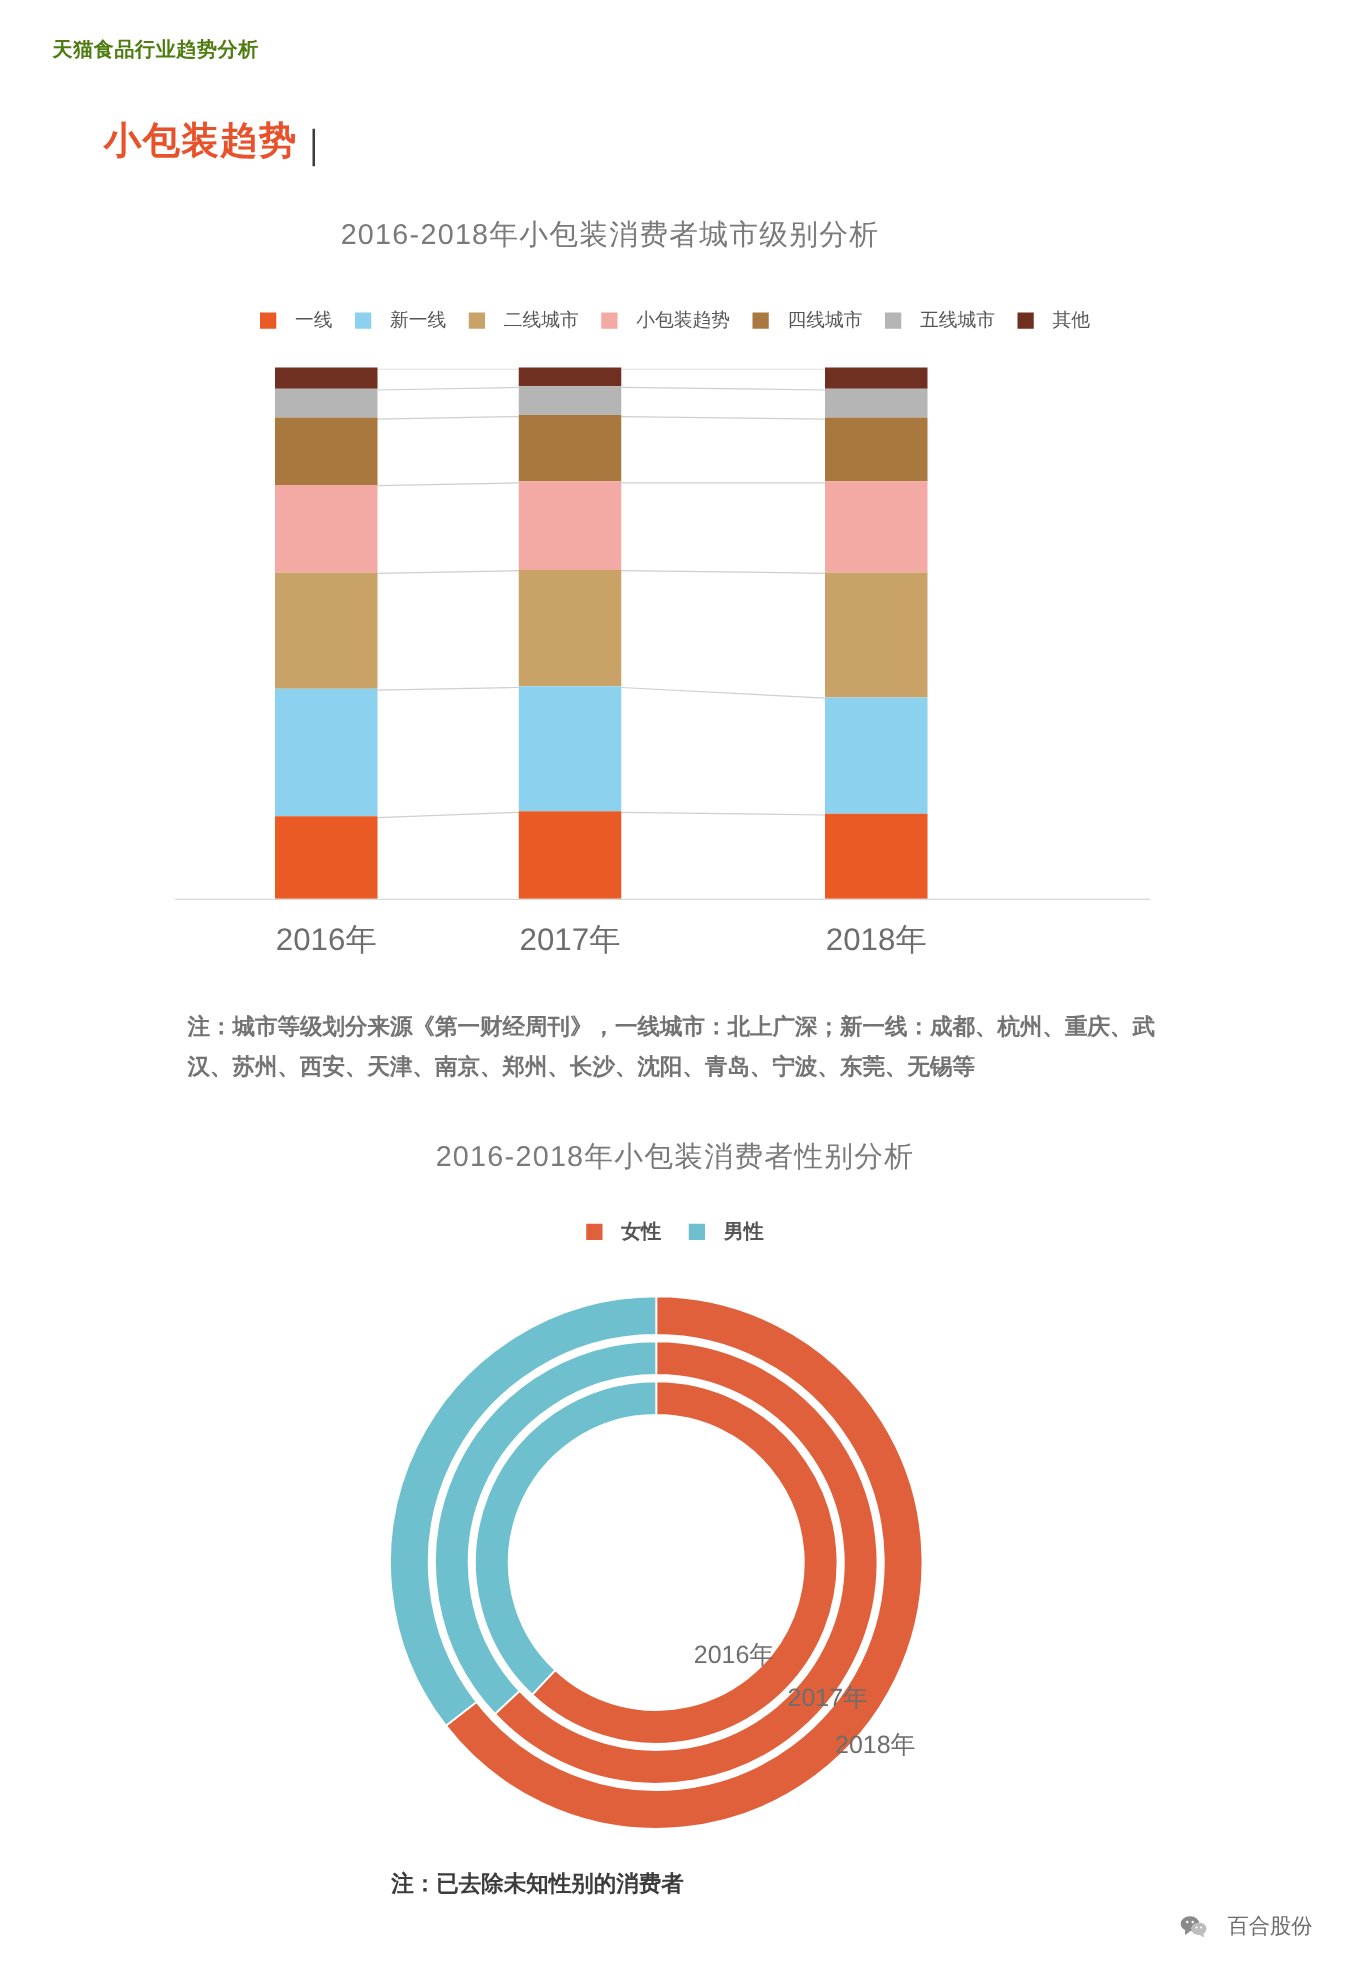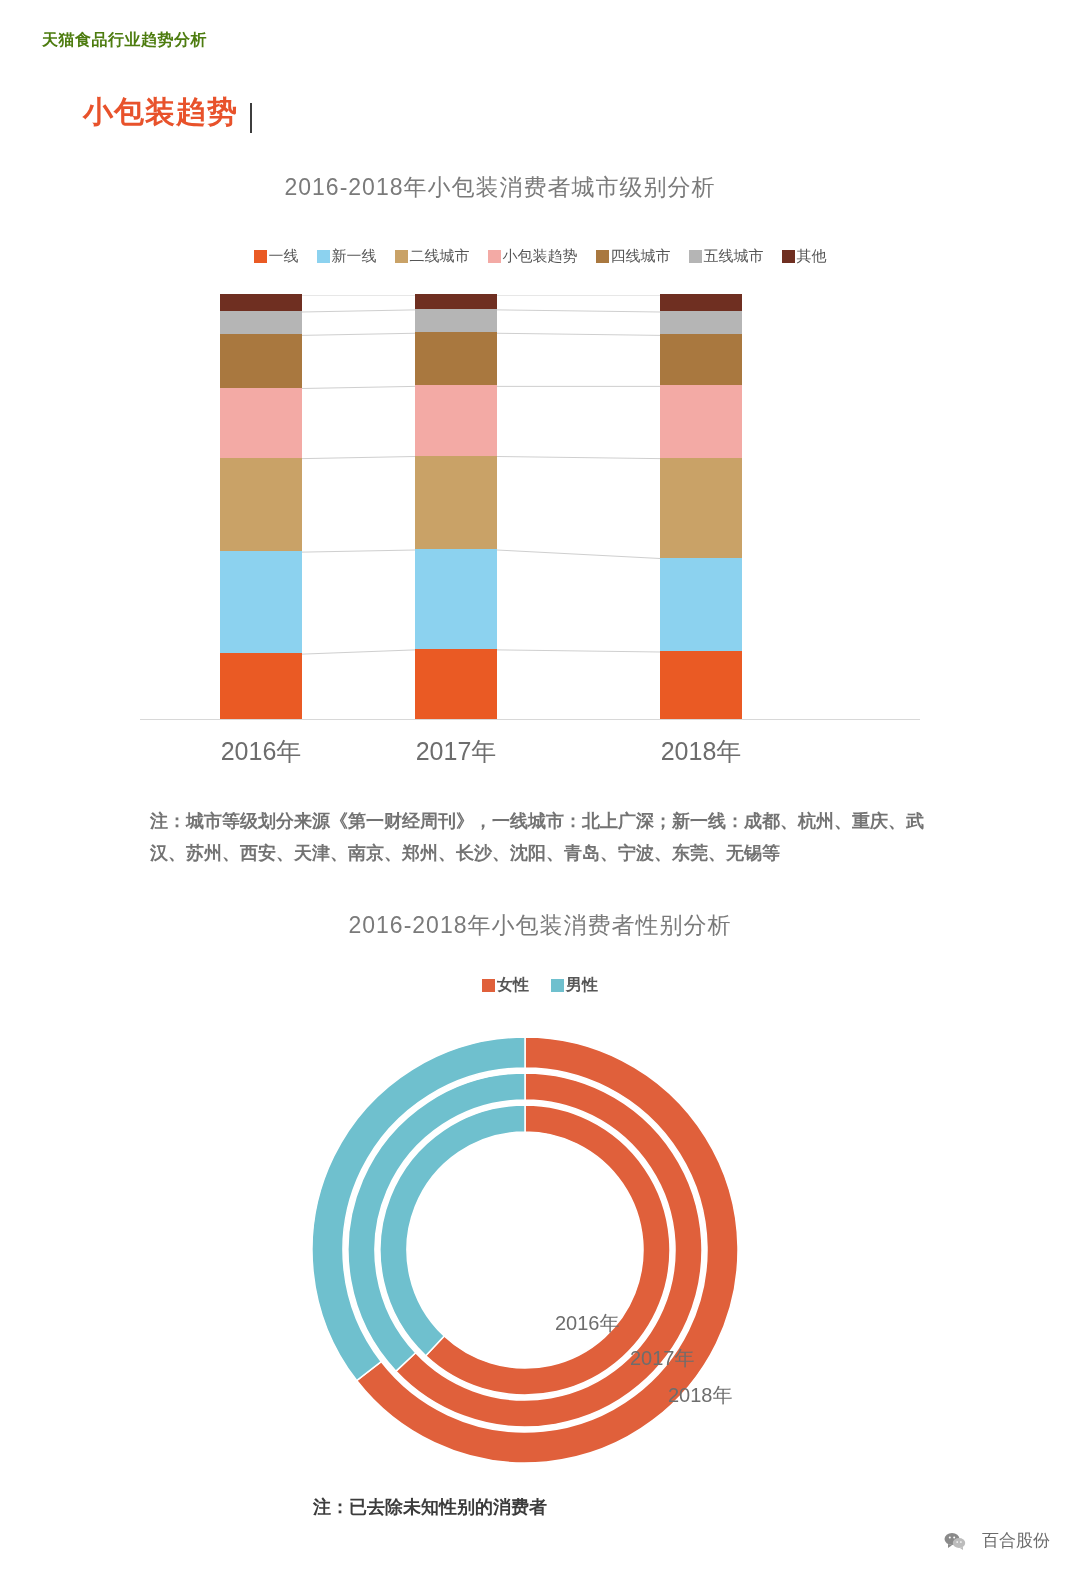--- a/index.html
+++ b/index.html
@@ -61,35 +61,34 @@
   
   .chart1-title {
     position: absolute;
     top: 172px;
     left: 0;
     width: 976px;
     text-align: center;
     font-size: 23px;
     color: #7a7a7a;
     letter-spacing: 1px;
-    padding-left: 12px;
   }
   .legend1 {
     position: absolute;
     top: 247px;
     left: 0;
     width: 1080px;
     display: flex;
     justify-content: center;
     align-items: center;
     gap: 18px;
     font-size: 15px;
     color: #555;
   }
-  .legend-item { display: flex; align-items: center; gap: 2px; }
+  .legend-item { display: flex; align-items: center; gap: 15px; }
   .legend-swatch { width: 13px; height: 13px; display: inline-block; }
 
   .chart1-area {
     position: absolute;
     top: 295px;
     left: 140px;
     width: 780px;
     height: 425px;
   }
   .axis-line {

